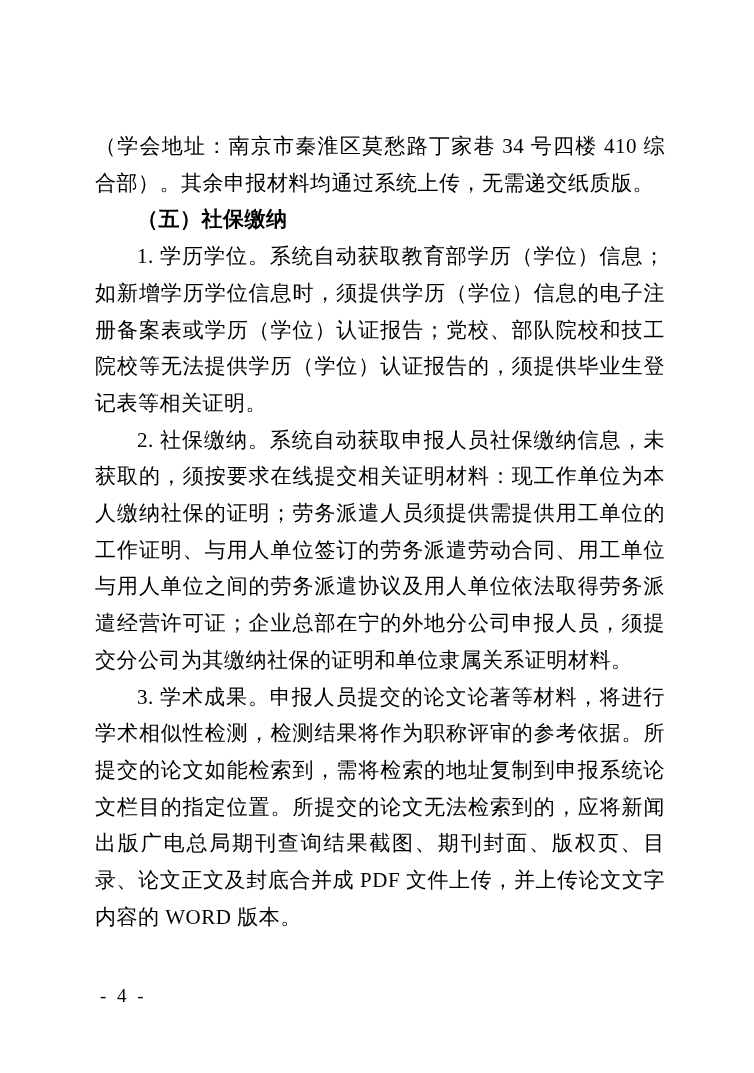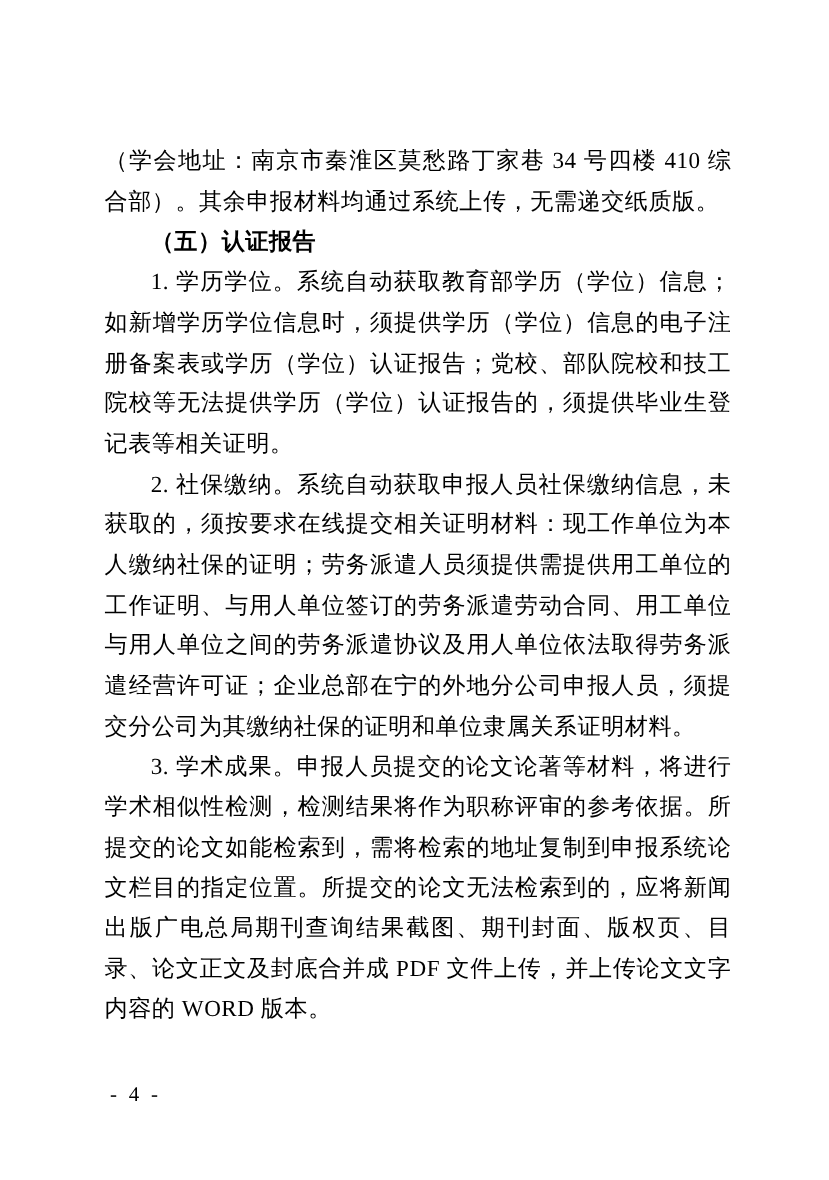--- a/index.html
+++ b/index.html
@@ -48,19 +48,19 @@
     letter-spacing: 3px;
     color: #000000;
   }
 </style>
 </head>
 <body>
 
 <div class="page">
   <div class="body-text">
     <p class="continuation">（学会地址：南京市秦淮区莫愁路丁家巷 34 号四楼 410 综合部）。其余申报材料均通过系统上传，无需递交纸质版。</p>
-    <p class="heading">（五）认证报告</p>
+    <p class="heading">（五）社保缴纳</p>
     <p class="para">1. 学历学位。系统自动获取教育部学历（学位）信息；如新增学历学位信息时，须提供学历（学位）信息的电子注册备案表或学历（学位）认证报告；党校、部队院校和技工院校等无法提供学历（学位）认证报告的，须提供毕业生登记表等相关证明。</p>
     <p class="para">2. 社保缴纳。系统自动获取申报人员社保缴纳信息，未获取的，须按要求在线提交相关证明材料：现工作单位为本人缴纳社保的证明；劳务派遣人员须提供需提供用工单位的工作证明、与用人单位签订的劳务派遣劳动合同、用工单位与用人单位之间的劳务派遣协议及用人单位依法取得劳务派遣经营许可证；企业总部在宁的外地分公司申报人员，须提交分公司为其缴纳社保的证明和单位隶属关系证明材料。</p>
     <p class="para">3. 学术成果。申报人员提交的论文论著等材料，将进行学术相似性检测，检测结果将作为职称评审的参考依据。所提交的论文如能检索到，需将检索的地址复制到申报系统论文栏目的指定位置。所提交的论文无法检索到的，应将新闻出版广电总局期刊查询结果截图、期刊封面、版权页、目录、论文正文及封底合并成 PDF 文件上传，并上传论文文字内容的 WORD 版本。</p>
   </div>
   <div class="footer">- 4 -</div>
 </div>
 
 </body></html>

